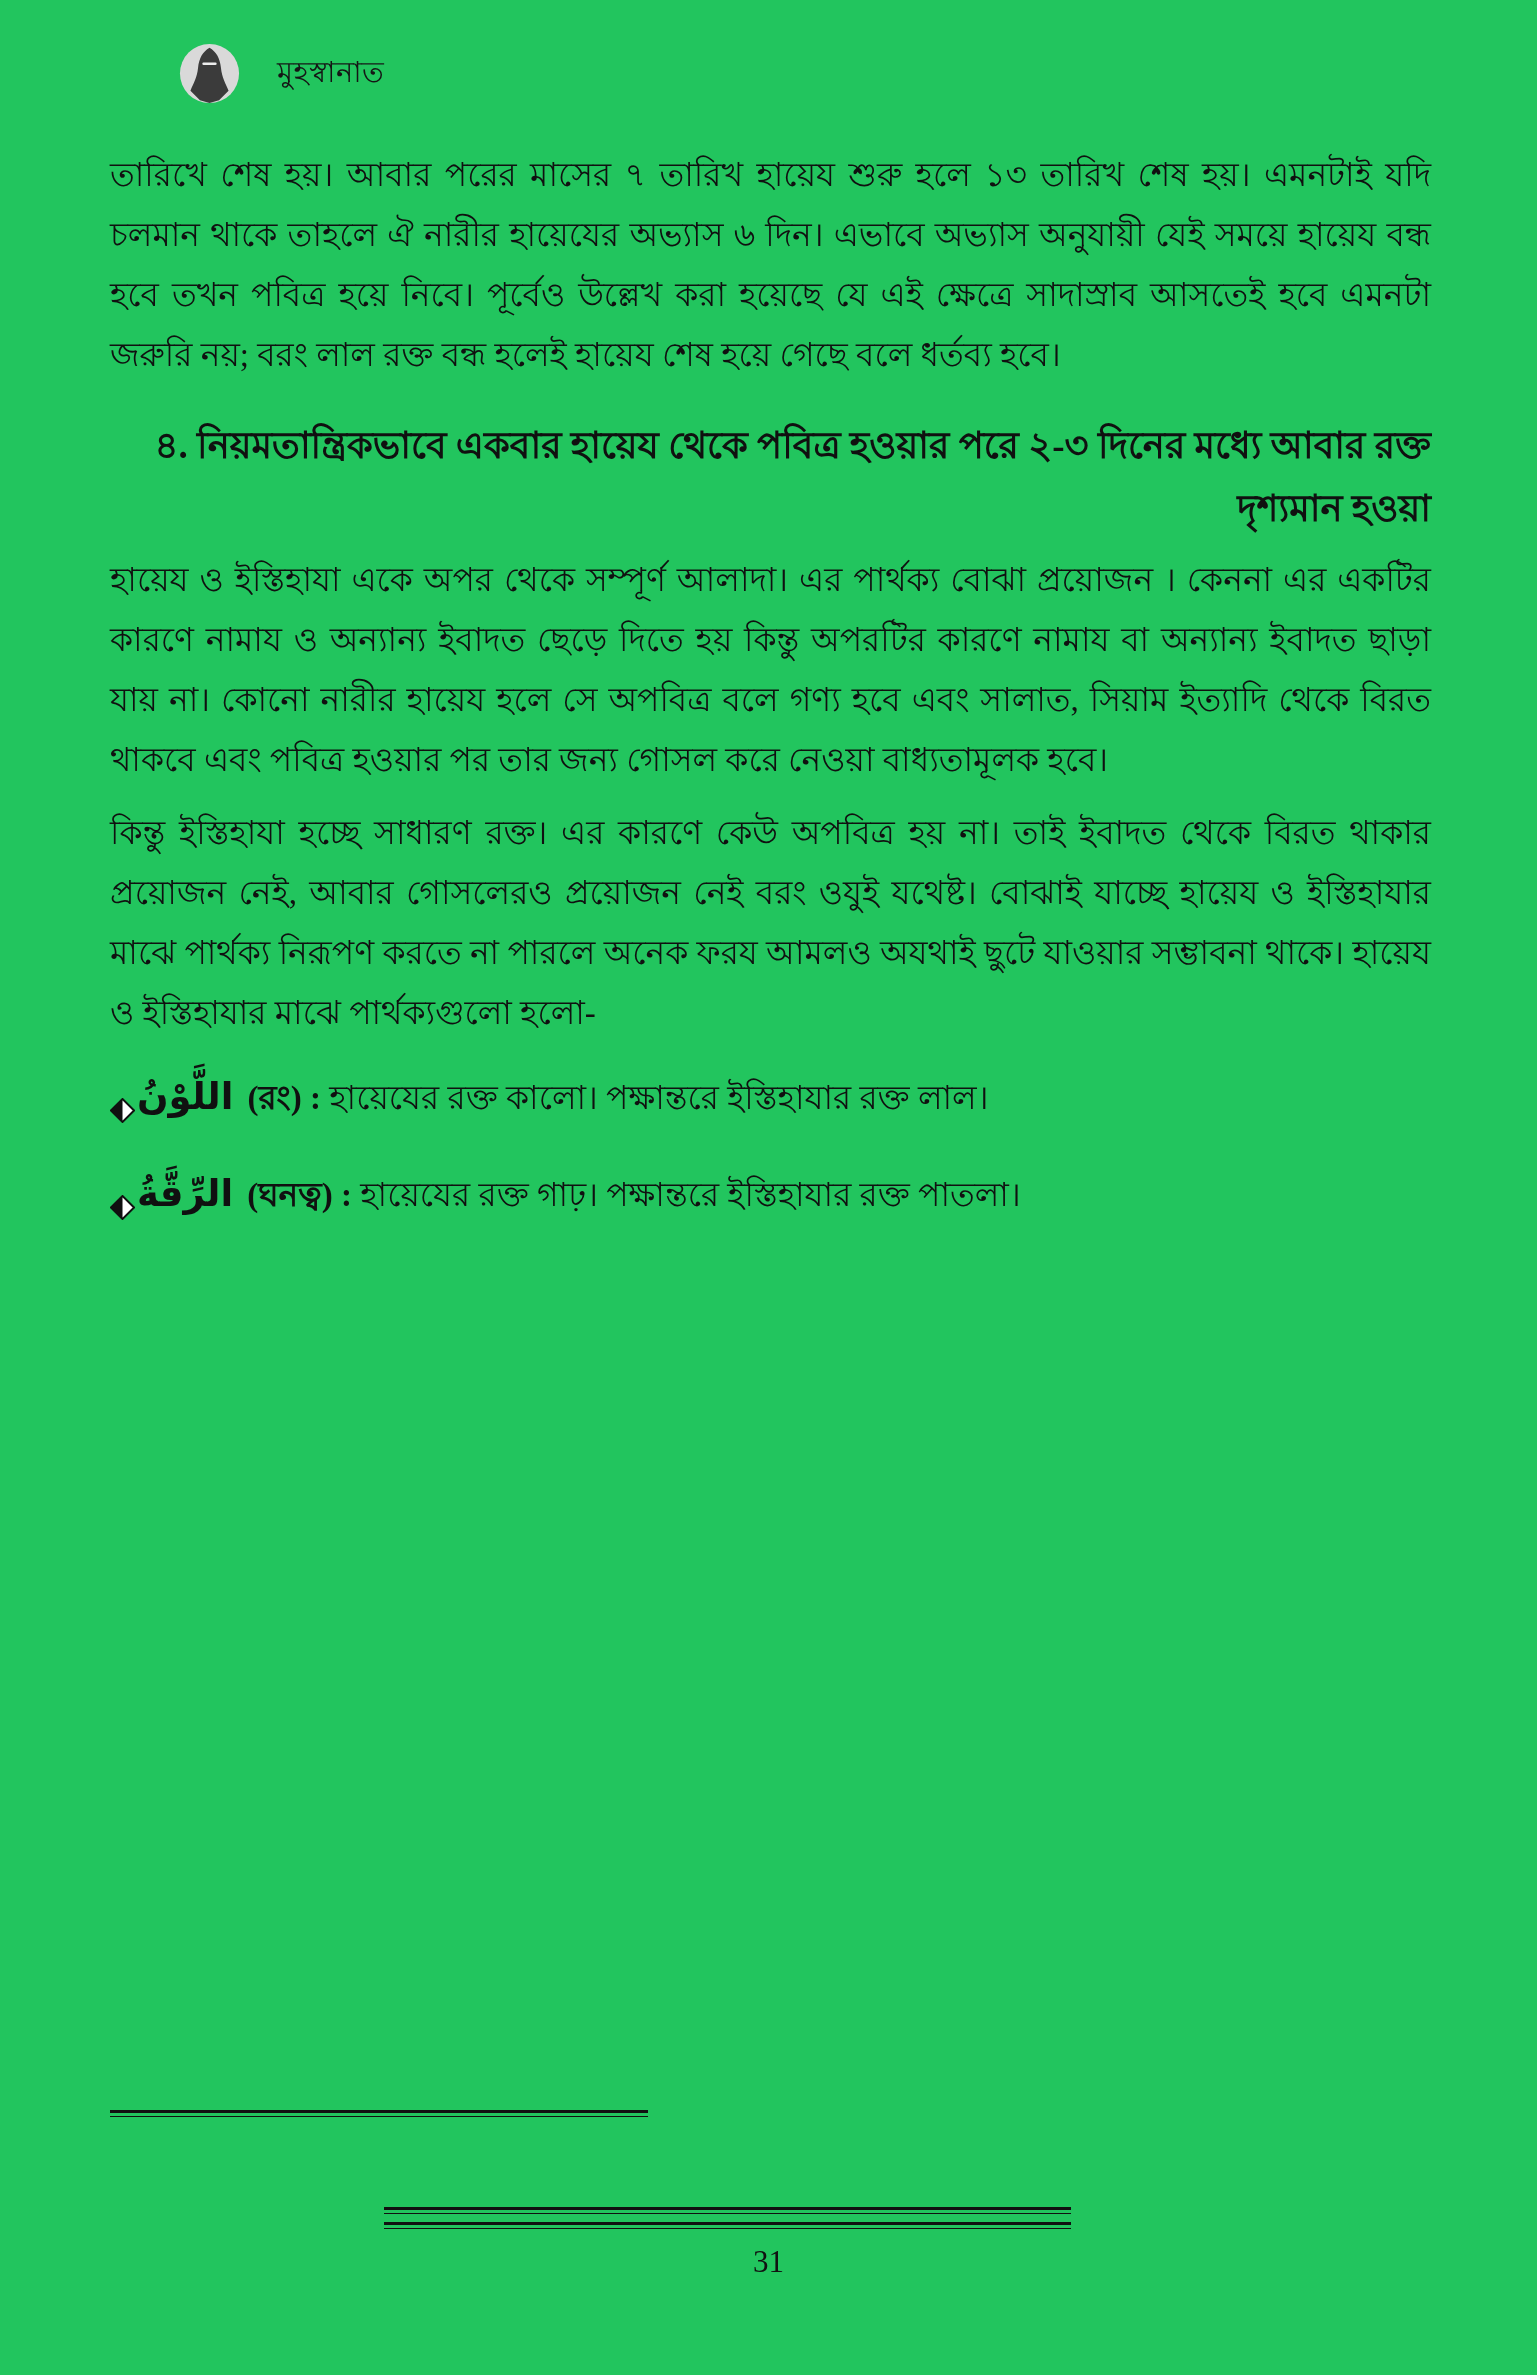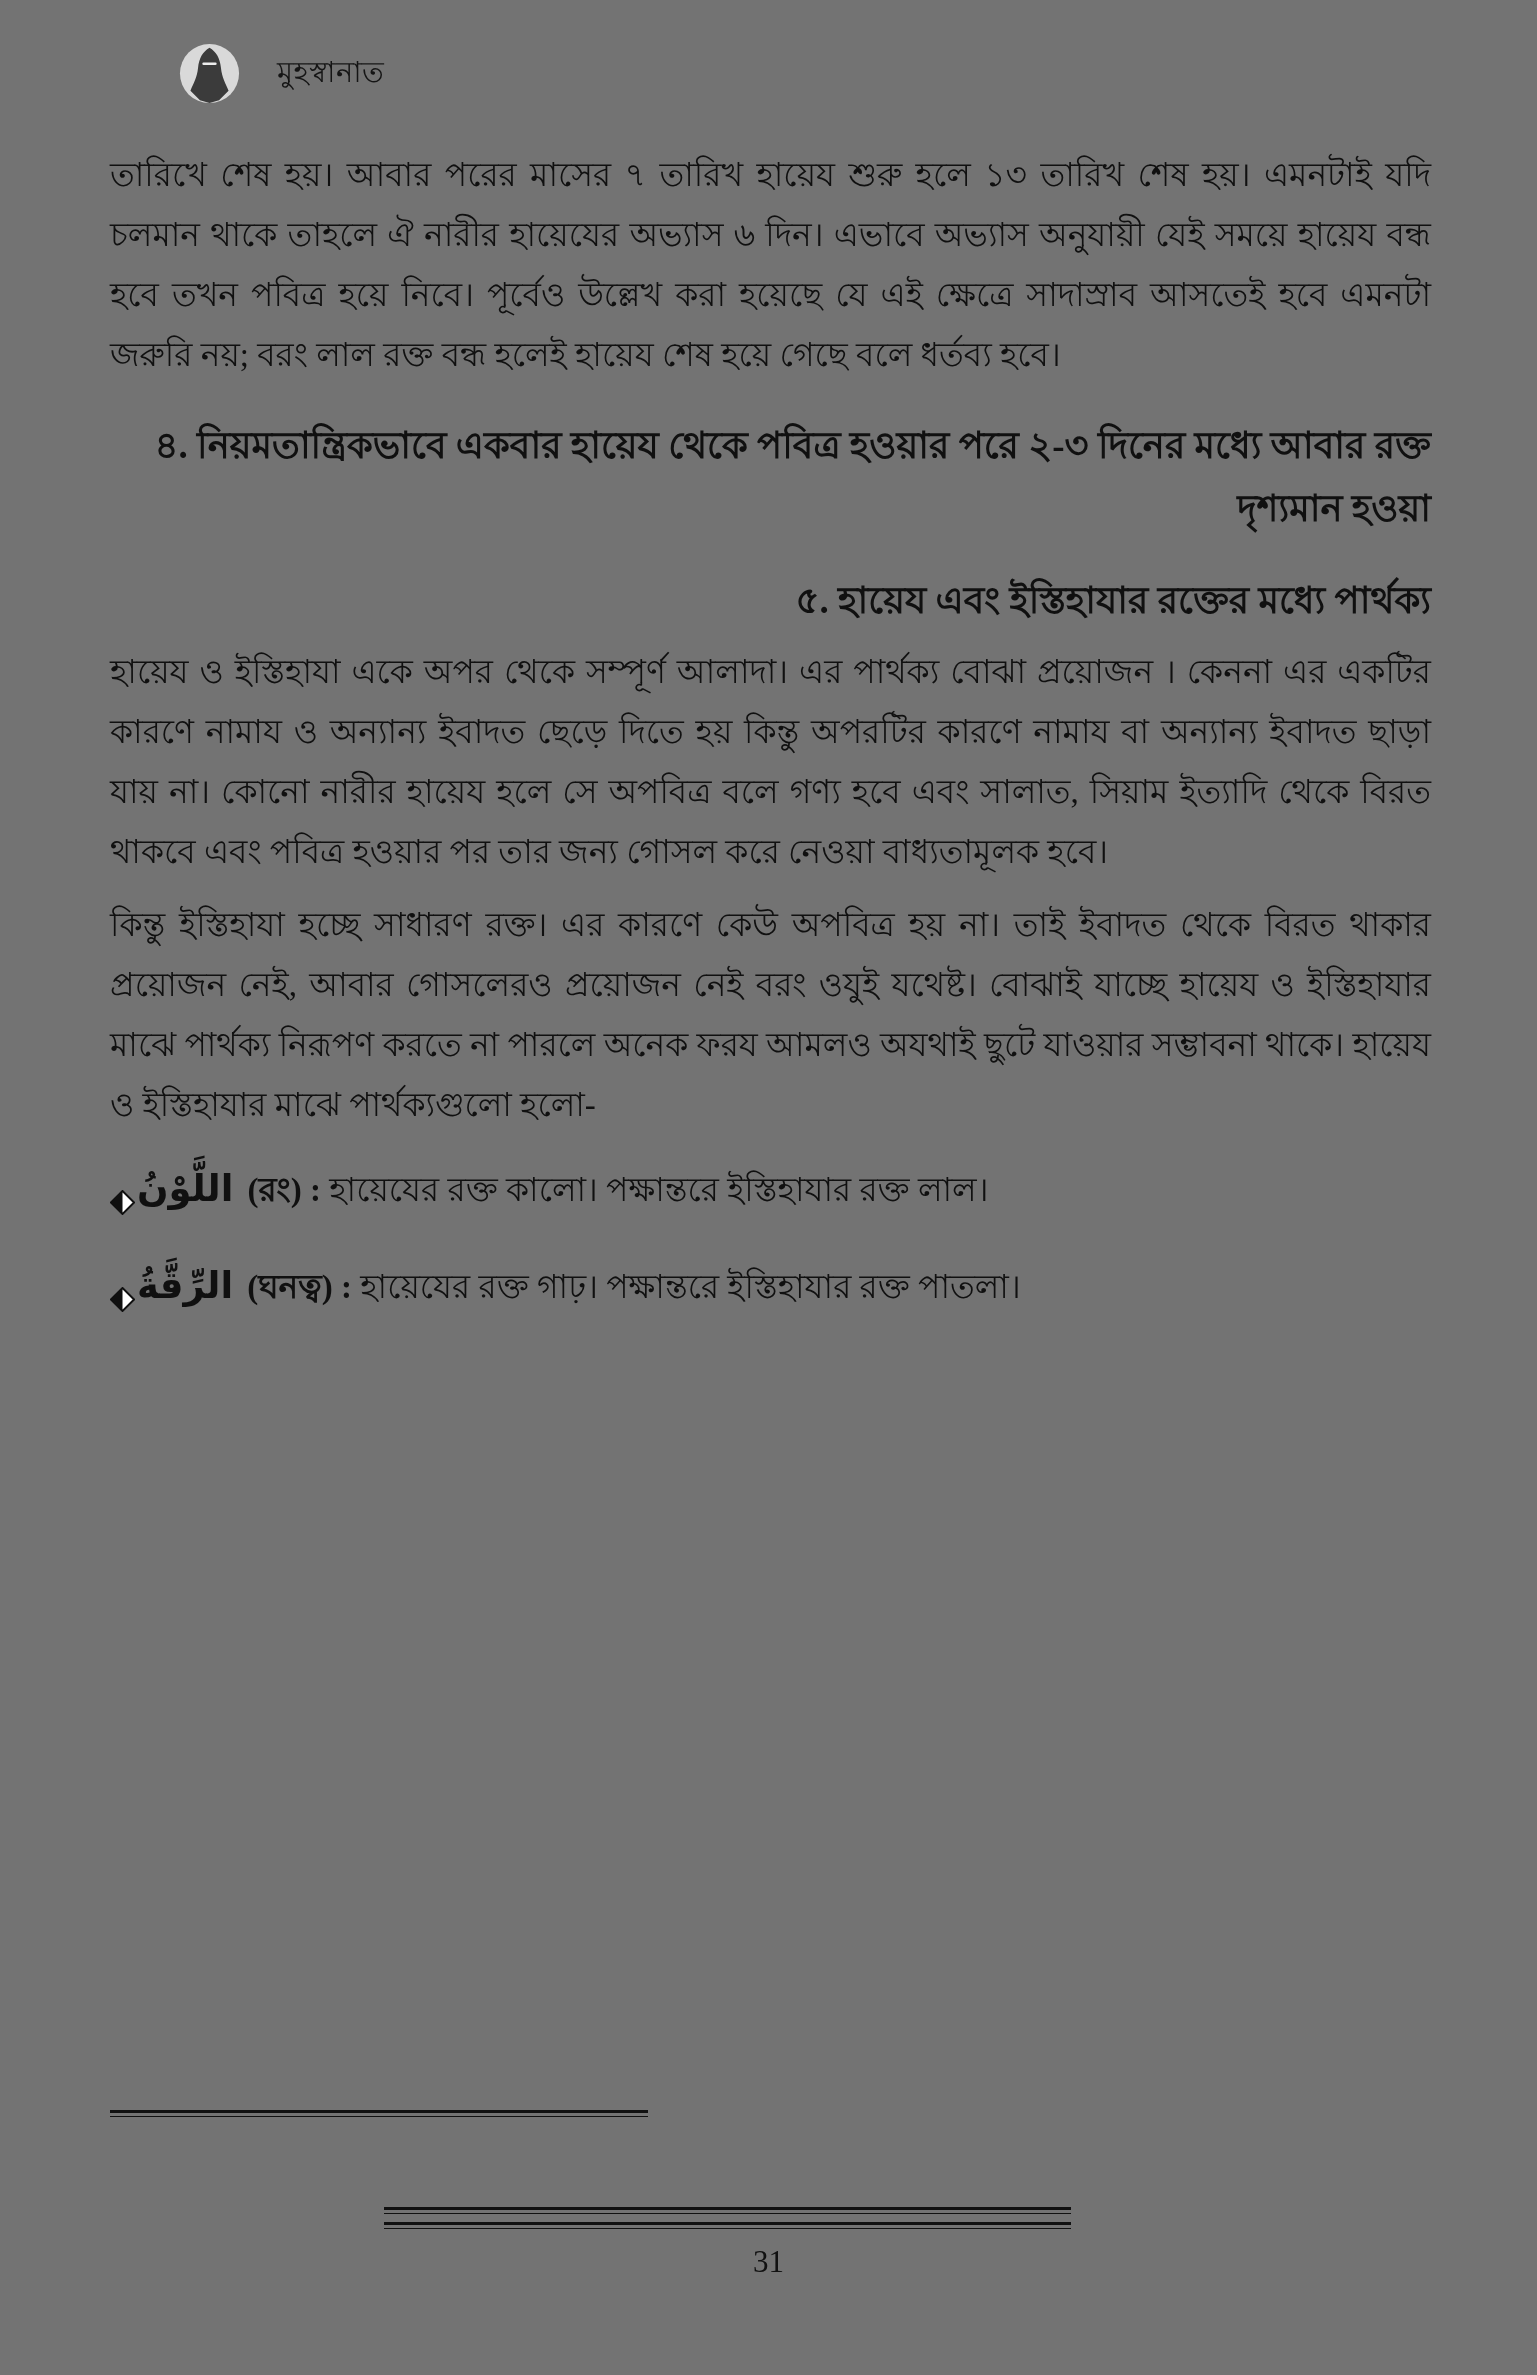--- a/index.html
+++ b/index.html
@@ -1,20 +1,20 @@
 <!DOCTYPE html>
 <html><head>
 <meta charset="utf-8">
 <style>
   html, body { margin: 0; padding: 0; background: #ffffff; }
   .page {
     position: relative;
     width: 1537px;
     height: 2376px;
-    background: #737373;
+    background: #22c55e;
     color: #101010;
     font-family: "Liberation Serif", "DejaVu Serif", serif;
     overflow: hidden;
   }
   .content {
     position: absolute;
     left: 110px;
     right: 106px;
     top: 0;
   }
@@ -114,21 +114,20 @@
     </div>
 
     <div class="body-text">
 
       <p class="para1">তারিখে শেষ হয়। আবার পরের মাসের ৭ তারিখ হায়েয শুরু হলে ১৩ তারিখ শেষ হয়। এমনটাই যদি চলমান থাকে তাহলে ঐ নারীর হায়েযের অভ্যাস ৬ দিন। এভাবে অভ্যাস অনুযায়ী যেই সময়ে হায়েয বন্ধ হবে তখন পবিত্র হয়ে নিবে। পূর্বেও উল্লেখ করা হয়েছে যে এই ক্ষেত্রে সাদাস্রাব আসতেই হবে এমনটা জরুরি নয়; বরং লাল রক্ত বন্ধ হলেই হায়েয শেষ হয়ে গেছে বলে ধর্তব্য হবে।</p>
 
 
       <h2 class="sec">৪. নিয়মতান্ত্রিকভাবে একবার হায়েয থেকে পবিত্র  হওয়ার পরে ২-৩ দিনের মধ্যে আবার রক্ত দৃশ্যমান হওয়া</h2>
 
 
-      <h2 class="sec">৫. হায়েয এবং ইস্তিহাযার রক্তের মধ্যে পার্থক্য</h2>
 
       <p>হায়েয ও ইস্তিহাযা একে অপর থেকে সম্পূর্ণ আলাদা। এর পার্থক্য বোঝা প্রয়োজন । কেননা এর একটির কারণে নামায ও অন্যান্য ইবাদত ছেড়ে দিতে হয় কিন্তু অপরটির কারণে নামায বা অন্যান্য ইবাদত ছাড়া যায় না। কোনো নারীর হায়েয হলে সে অপবিত্র বলে গণ্য হবে এবং সালাত, সিয়াম ইত্যাদি থেকে বিরত থাকবে এবং পবিত্র হওয়ার পর তার জন্য গোসল করে নেওয়া বাধ্যতামূলক হবে।</p>
 
       <p>কিন্তু ইস্তিহাযা হচ্ছে সাধারণ রক্ত। এর কারণে কেউ অপবিত্র হয় না। তাই ইবাদত থেকে বিরত থাকার প্রয়োজন নেই, আবার গোসলেরও প্রয়োজন নেই বরং ওযুই যথেষ্ট। বোঝাই যাচ্ছে হায়েয ও ইস্তিহাযার মাঝে পার্থক্য নিরূপণ করতে না পারলে অনেক ফরয আমলও অযথাই ছুটে যাওয়ার সম্ভাবনা থাকে। হায়েয ও ইস্তিহাযার মাঝে পার্থক্যগুলো হলো-</p>
 
       <div class="bullets">
 
         <div class="bullet-row">
           <span class="bullet-icon">
             <svg viewBox="0 0 26 26" width="25" height="25" aria-hidden="true">

